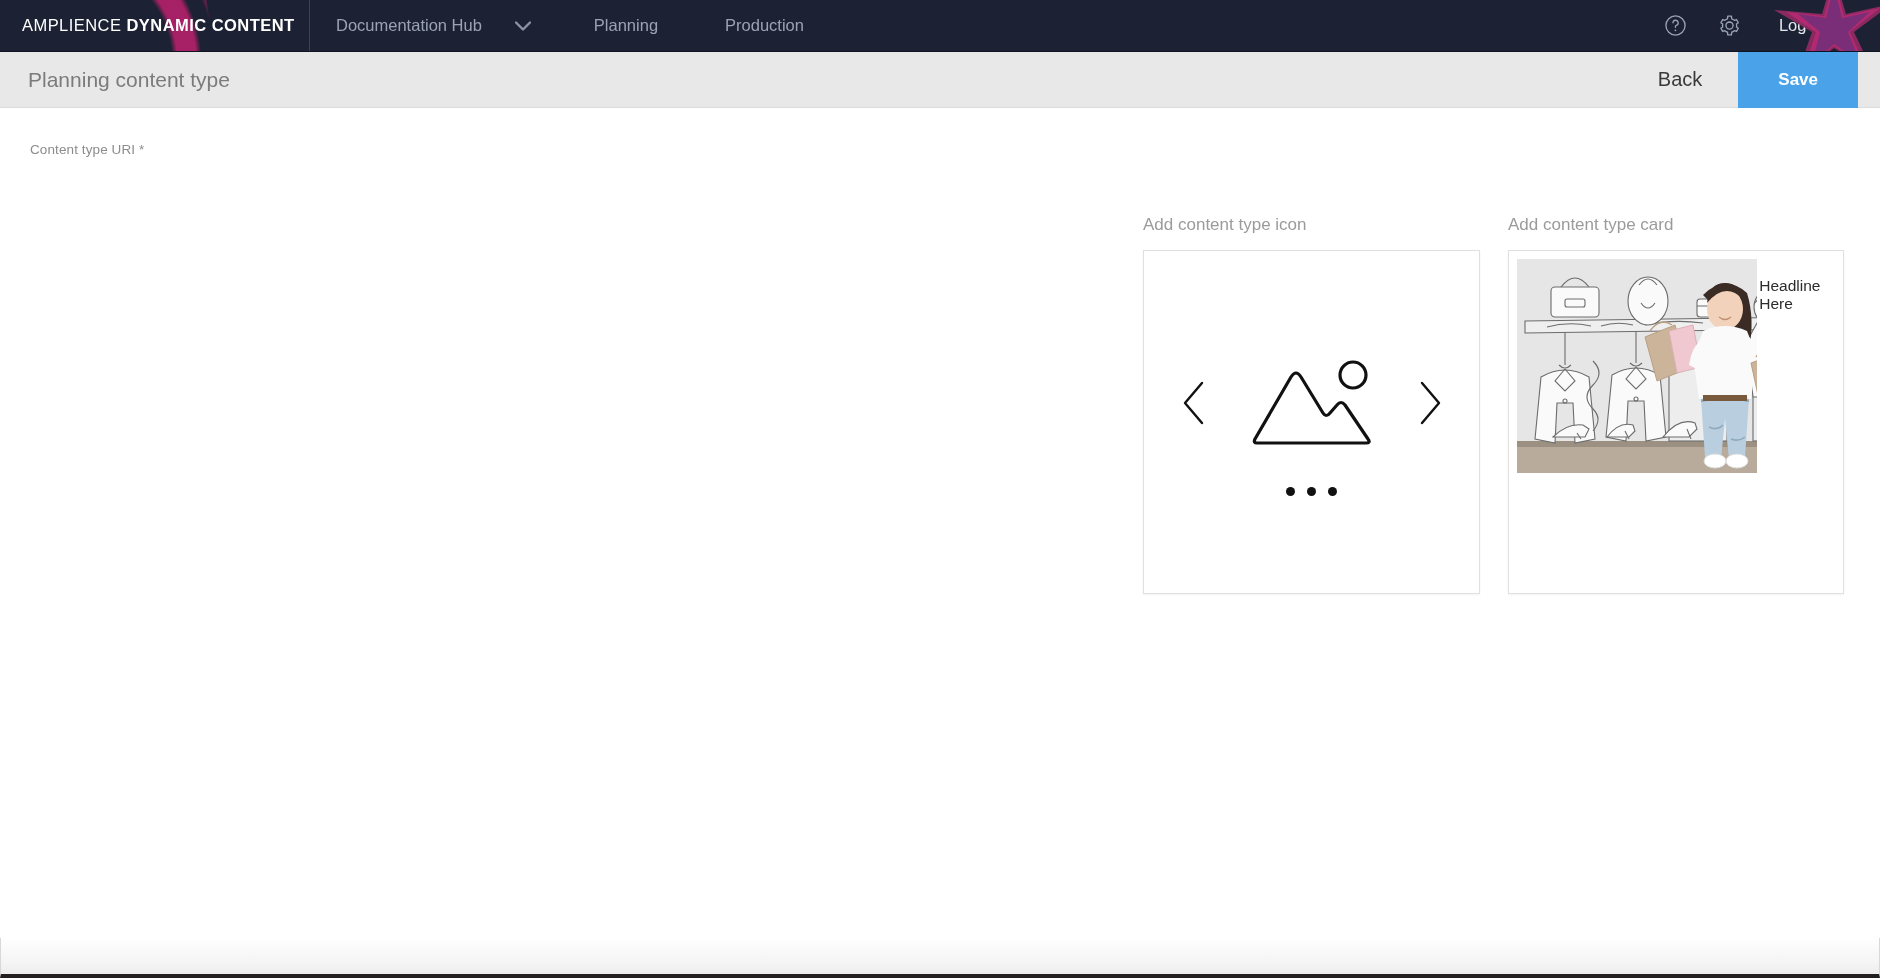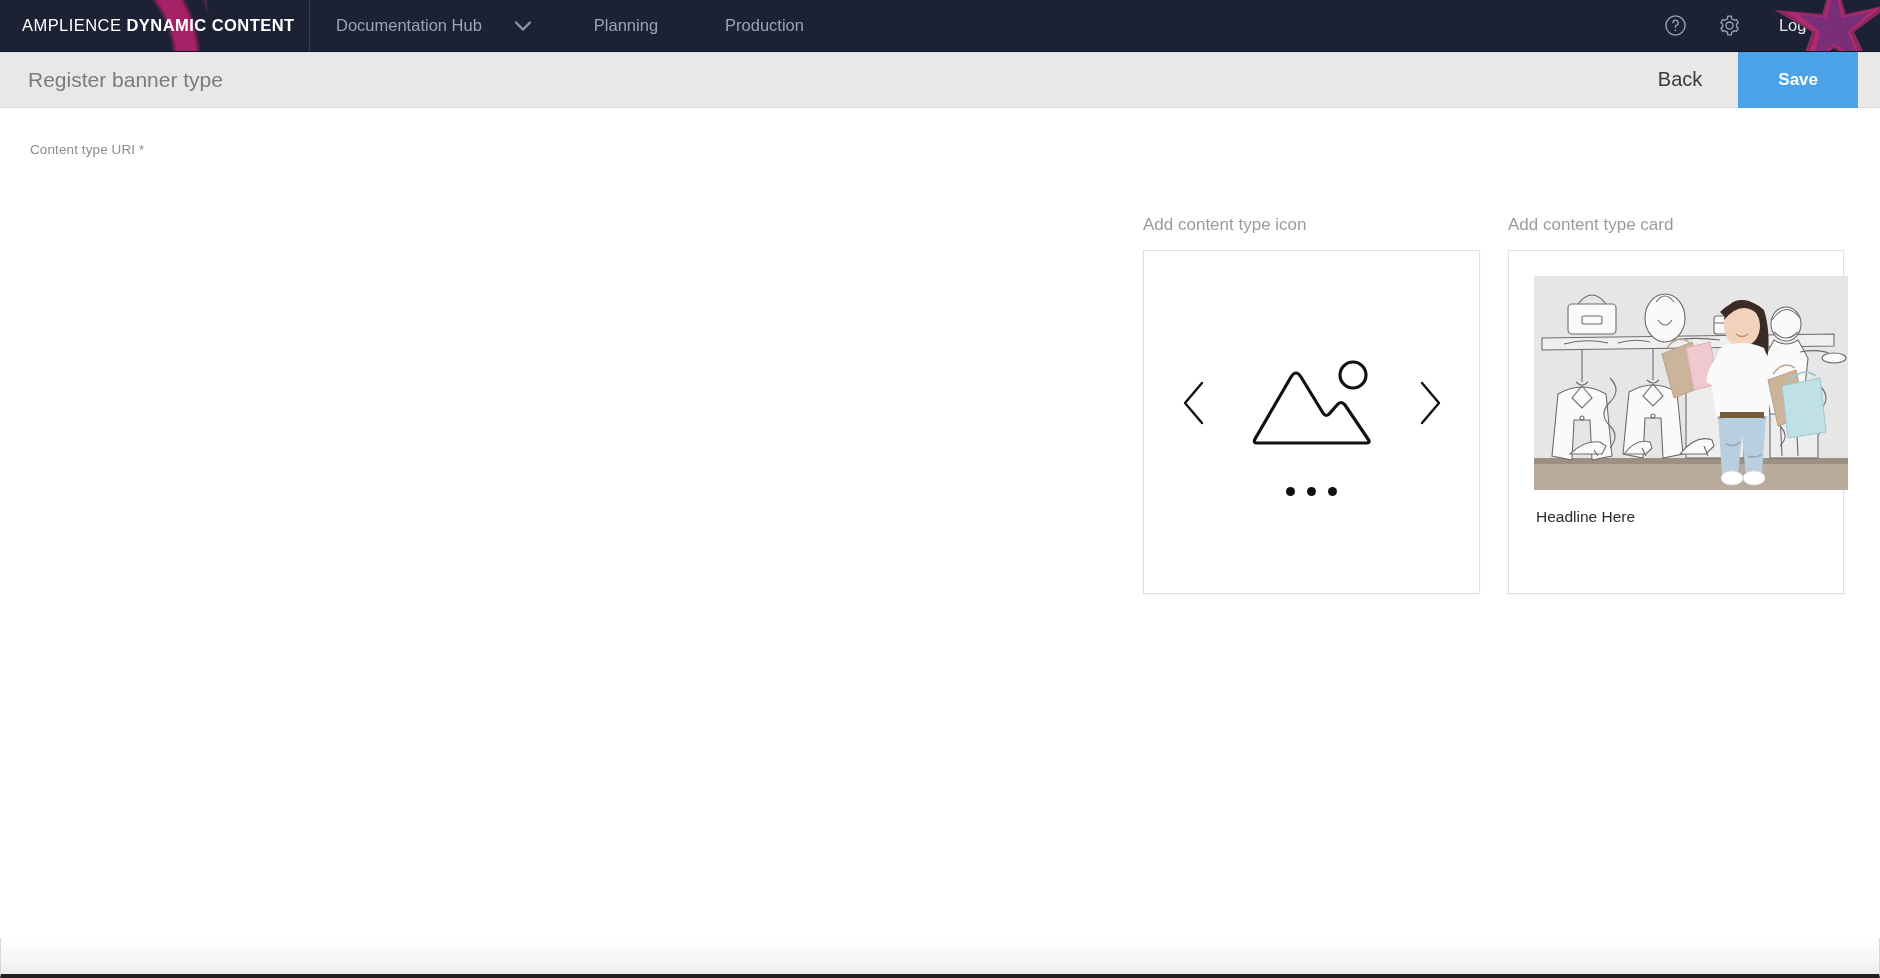--- a/index.html
+++ b/index.html
@@ -246,23 +246,23 @@
   }
   .dot {
     width: 9px; height: 9px;
     border-radius: 50%;
     background: #111;
   }
 
   .card-box {
     width: 336px;
     height: 344px;
-    padding: 25px;
-    display: flex;
-    flex-direction: column;
+    padding: 8px;
+    display: flex;
+    flex-direction: row;
   }
   .card-image {
     width: 314px;
     height: 214px;
     overflow: hidden;
     position: relative;
     background: #dedede;
   }
   .card-headline {
     font-size: 15.5px;
@@ -348,21 +348,21 @@
     </div>
 
     <svg class="star-deco" viewBox="0 0 120 110" aria-hidden="true">
       <polygon points="60,0 72,40 118,30 80,58 100,100 60,74 22,104 38,58 0,36 48,40" fill="#8e2a63" opacity="0.95"></polygon>
       <polygon points="60,6 70,42 106,34 76,58 92,94 60,72 30,96 42,58 12,38 50,42" fill="#b92a73" opacity="0.85"></polygon>
       <polygon points="60,12 68,44 96,38 74,58 86,88 60,70 38,90 46,58 24,40 52,44" fill="#6d2f7a" opacity="0.8"></polygon>
     </svg>
   </div>
 
   <div class="subheader">
-    <div class="page-title">Register banner type</div>
+    <div class="page-title">Planning content type</div>
     <div class="subheader-spacer"></div>
     <button class="btn-text">Back</button>
     <button class="btn-primary">Save</button>
   </div>
 
   <div class="content">
 
     <div class="field">
       <div class="field-label">Content type URI *</div>
     </div>

